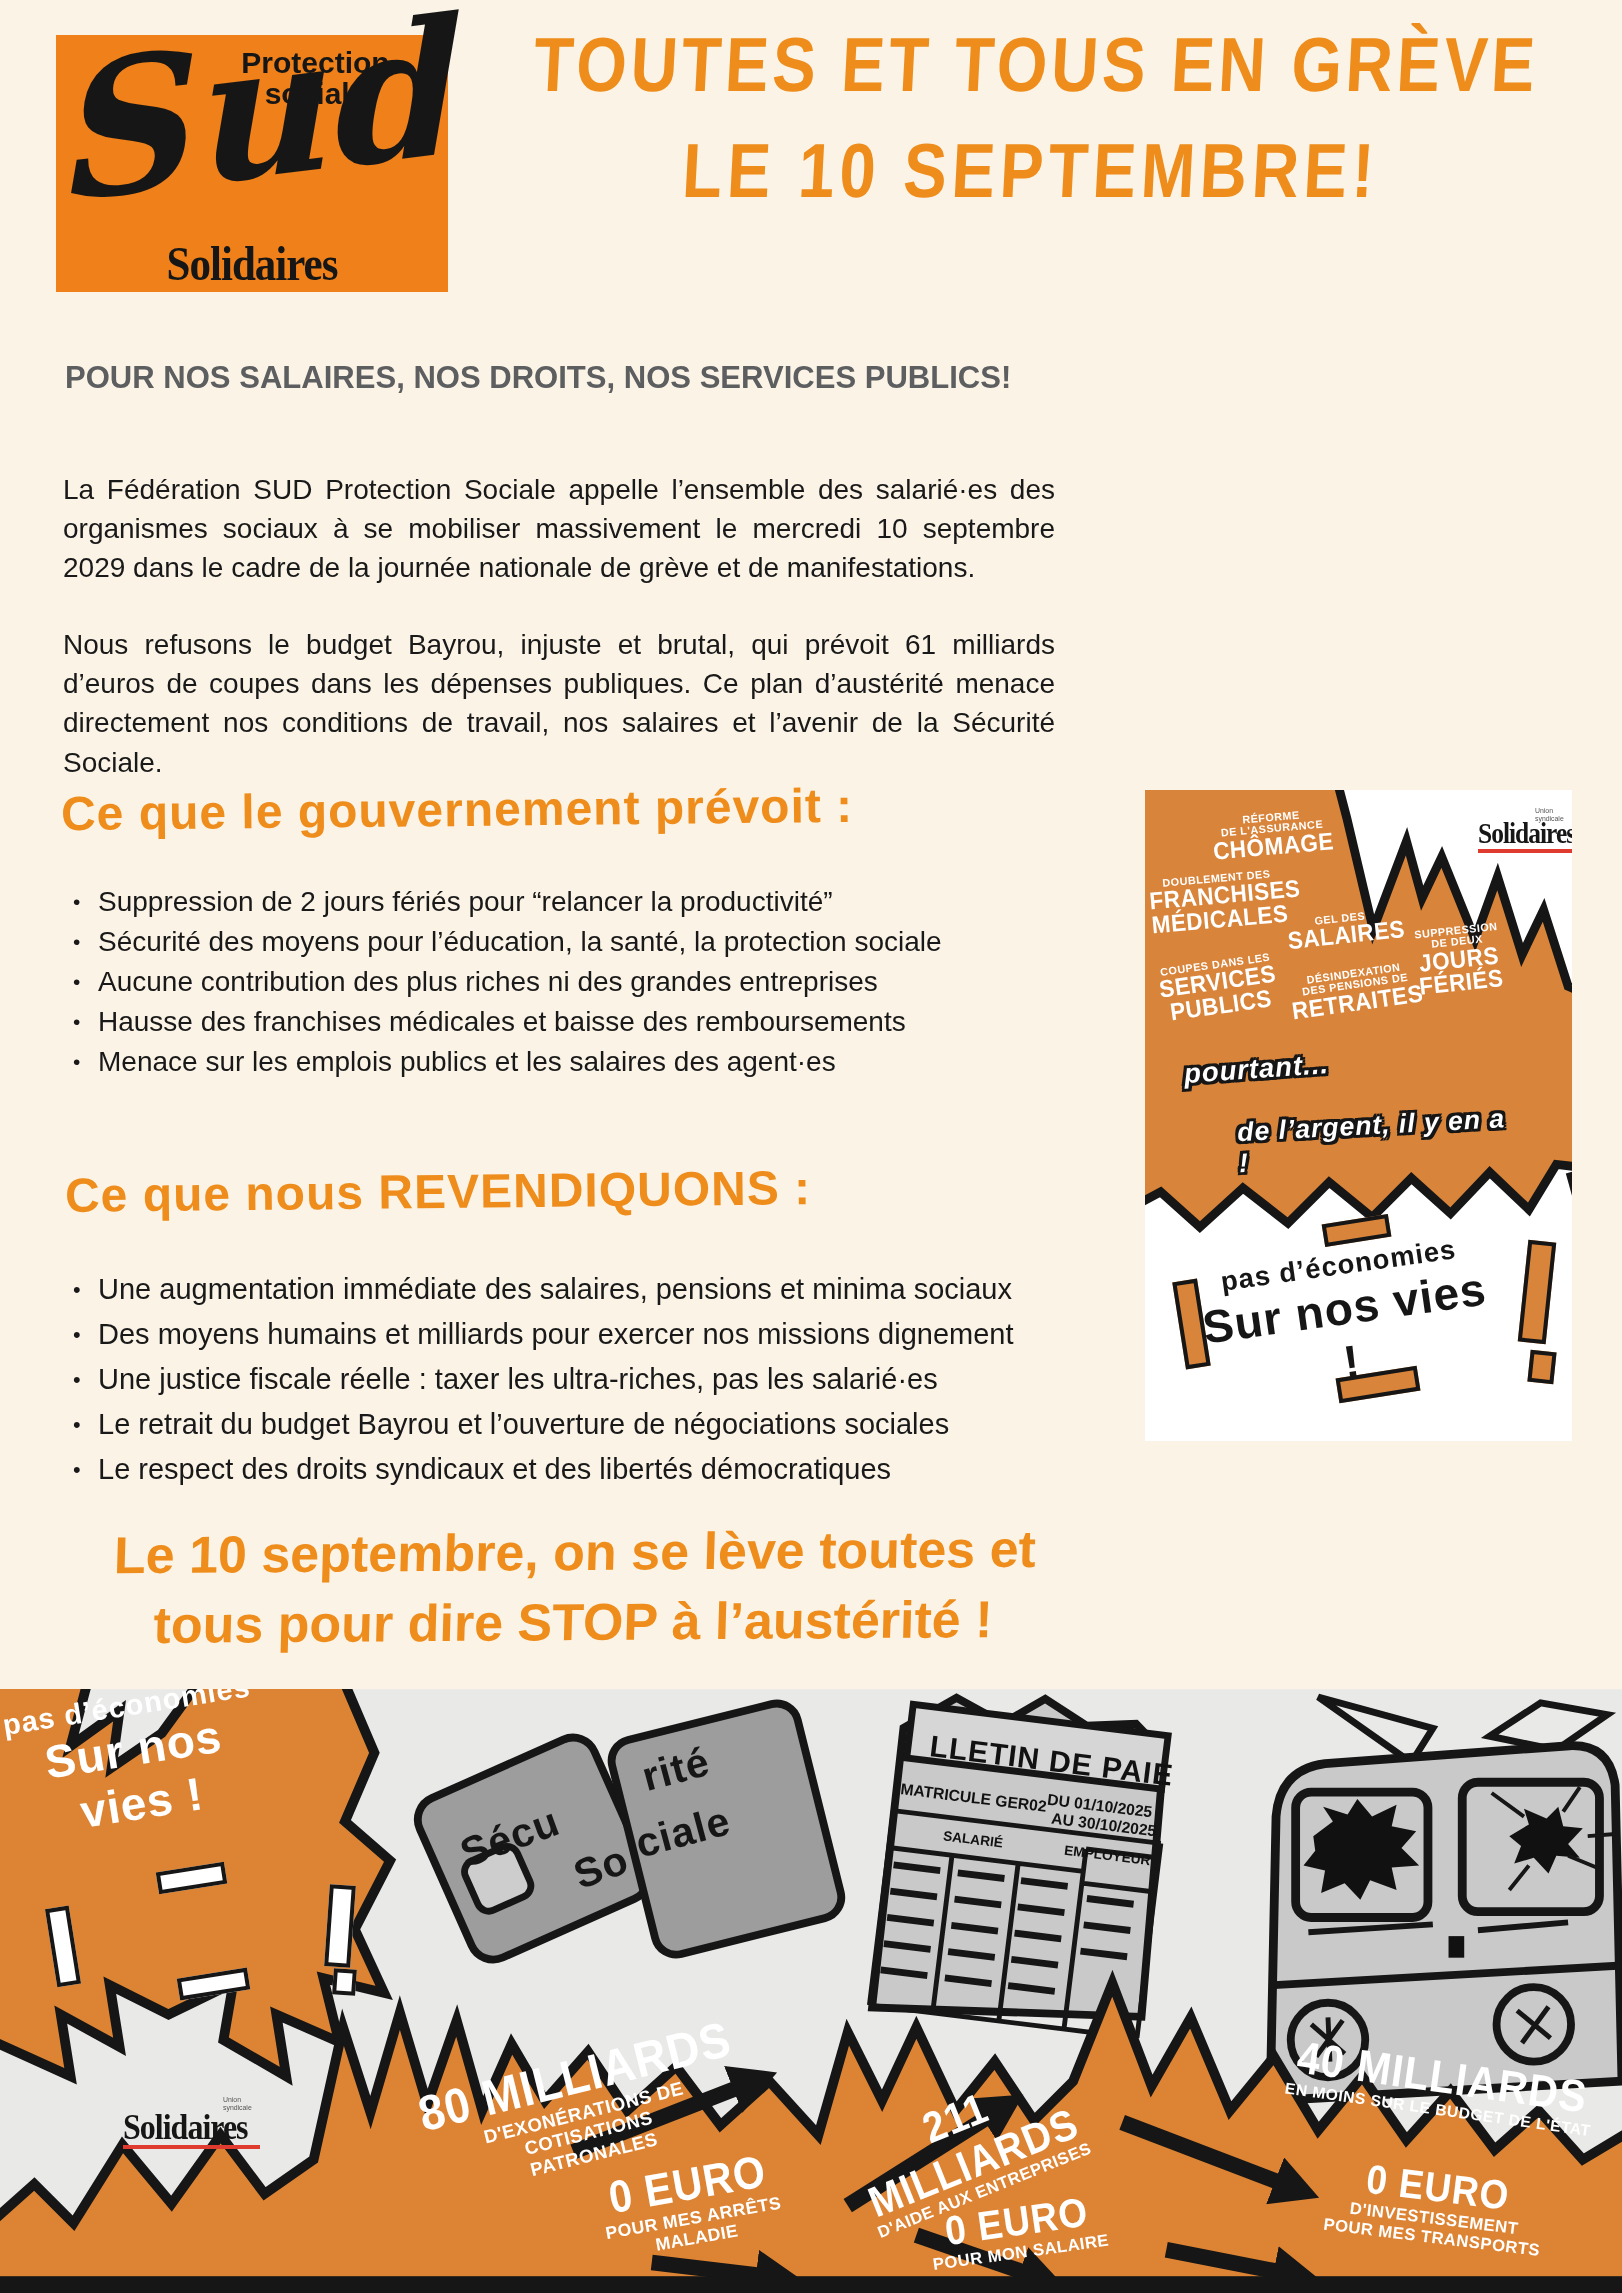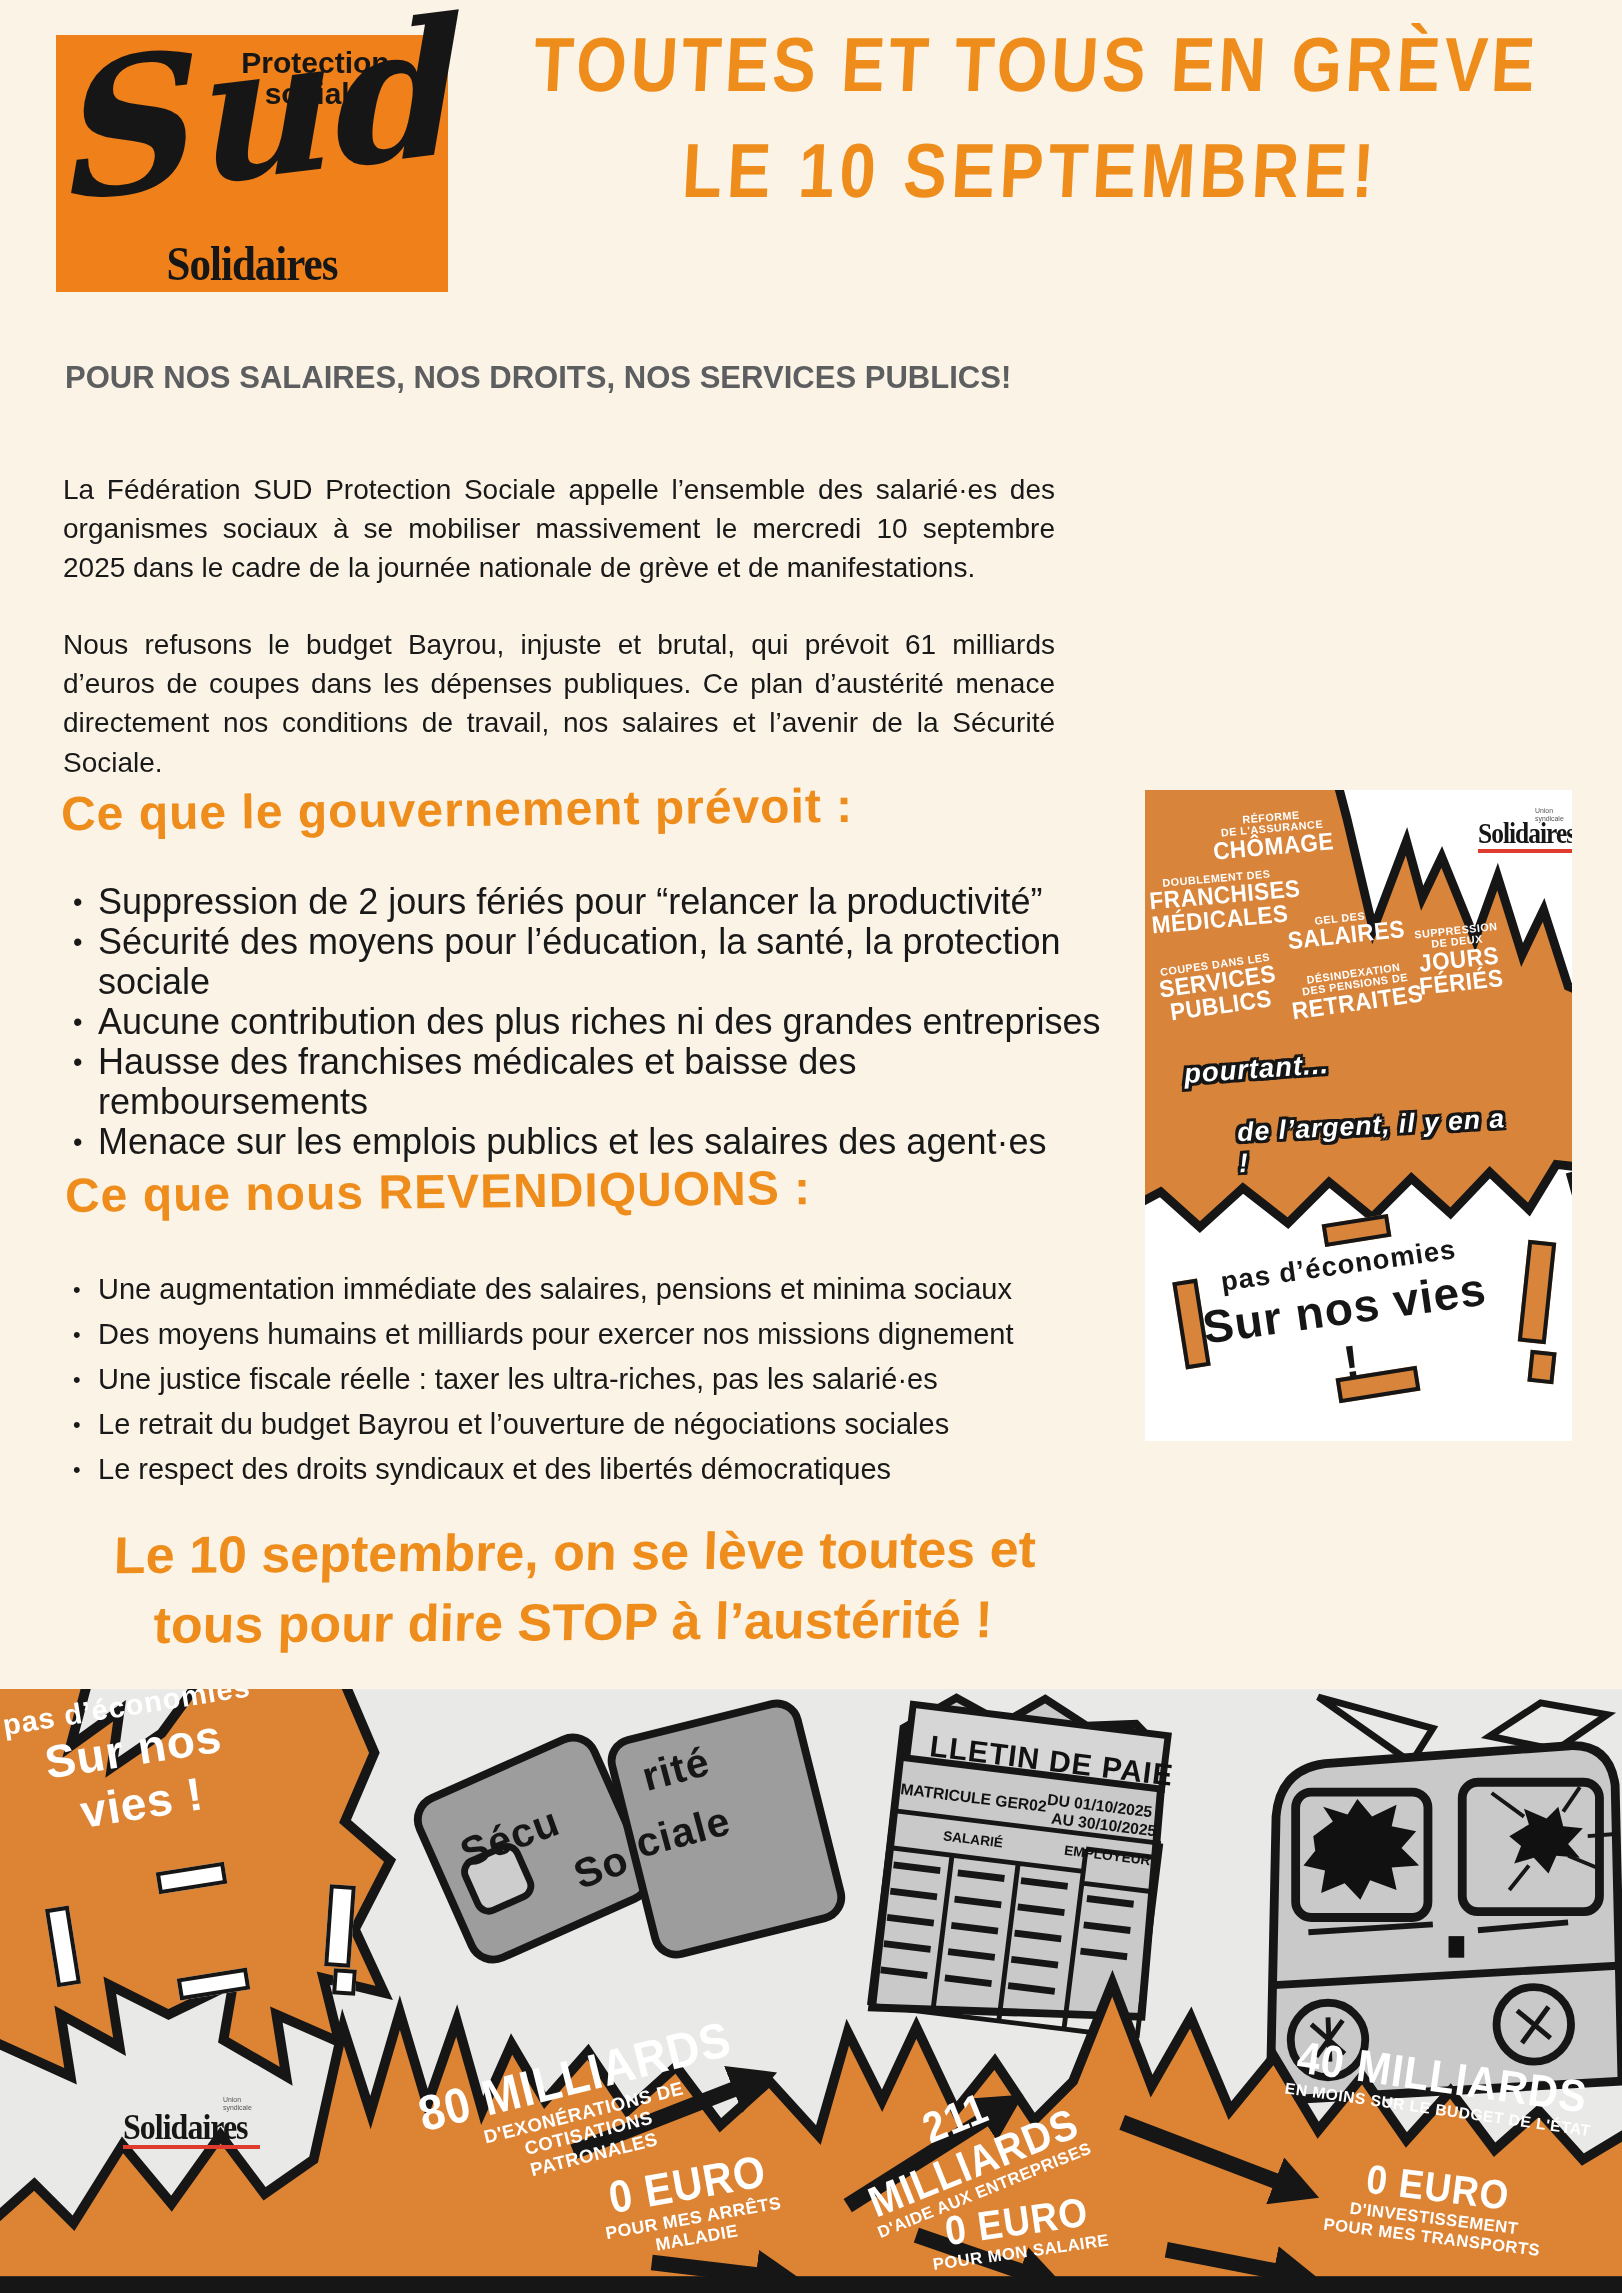--- a/index.html
+++ b/index.html
@@ -30,21 +30,21 @@
   
   .orange-h{position:absolute;color:#ef8d1c;font-weight:bold;font-size:48px;
         letter-spacing:1px;transform:rotate(-0.6deg);margin:0;}
   .h-prevoit{left:61px;top:782px;}
   .h-revendique{left:65px;top:1164px;}
   
   .bullets{position:absolute;list-style:none;margin:0;padding:0;}
   .bullets li{position:relative;padding-left:29px;color:#191919;}
   .bullets li::before{content:"•";position:absolute;left:3.9px;top:0;font-size:0.75em;line-height:inherit;}
   .b1{left:69px;top:882px;width:1049px;}
-  .b1 li{font-size:36px;line-height:40px;}
+  .b1 li{font-size:28px;line-height:40px;}
   .b2{left:69px;top:1267px;width:1088px;}
   .b2 li{font-size:29px;line-height:45px;}
   
   .closing{position:absolute;left:19.6px;top:1517px;width:1108px;text-align:center;
         color:#ef8d1c;font-weight:bold;font-size:52px;line-height:1.35;
         transform:rotate(-0.4deg) skewX(-2deg);}
   
   .poster{position:absolute;left:1145px;top:790px;width:427px;height:651px;background:#ffffff;overflow:hidden;}
   .poster svg{position:absolute;left:0;top:0;}
   .pslogan{position:absolute;text-align:center;color:#fff;font-weight:bold;line-height:1.05;}
@@ -117,21 +117,21 @@
     <div class="logo-solidaires">Solidaires</div>
   </div>
 
   <div class="main-title">
     <div class="t1">TOUTES ET TOUS EN GRÈVE</div>
     <div class="t2">LE 10 SEPTEMBRE!</div>
   </div>
 
   <div class="subtitle">POUR NOS SALAIRES, NOS DROITS, NOS SERVICES PUBLICS!</div>
 
-  <p class="para p1">La Fédération SUD Protection Sociale appelle l’ensemble des salarié·es des organismes sociaux à se mobiliser massivement le mercredi 10 septembre 2025 dans le cadre de la journée nationale de grève et de manifestations.</p>
+  <p class="para p1">La Fédération SUD Protection Sociale appelle l’ensemble des salarié·es des organismes sociaux à se mobiliser massivement le mercredi 10 septembre 2029 dans le cadre de la journée nationale de grève et de manifestations.</p>
   <p class="para p2">Nous refusons le budget Bayrou, injuste et brutal, qui prévoit 61 milliards d’euros de coupes dans les dépenses publiques. Ce plan d’austérité menace directement nos conditions de travail, nos salaires et l’avenir de la Sécurité Sociale.</p>
 
   <h2 class="orange-h h-prevoit">Ce que le gouvernement prévoit :</h2>
   <ul class="bullets b1">
     <li><span>Suppression de 2 jours fériés pour “relancer la productivité”</span></li>
     <li><span>Sécurité des moyens pour l’éducation, la santé, la protection sociale</span></li>
     <li><span>Aucune contribution des plus riches ni des grandes entreprises</span></li>
     <li><span>Hausse des franchises médicales et baisse des remboursements</span></li>
     <li><span>Menace sur les emplois publics et les salaires des agent·es</span></li>
   </ul>

